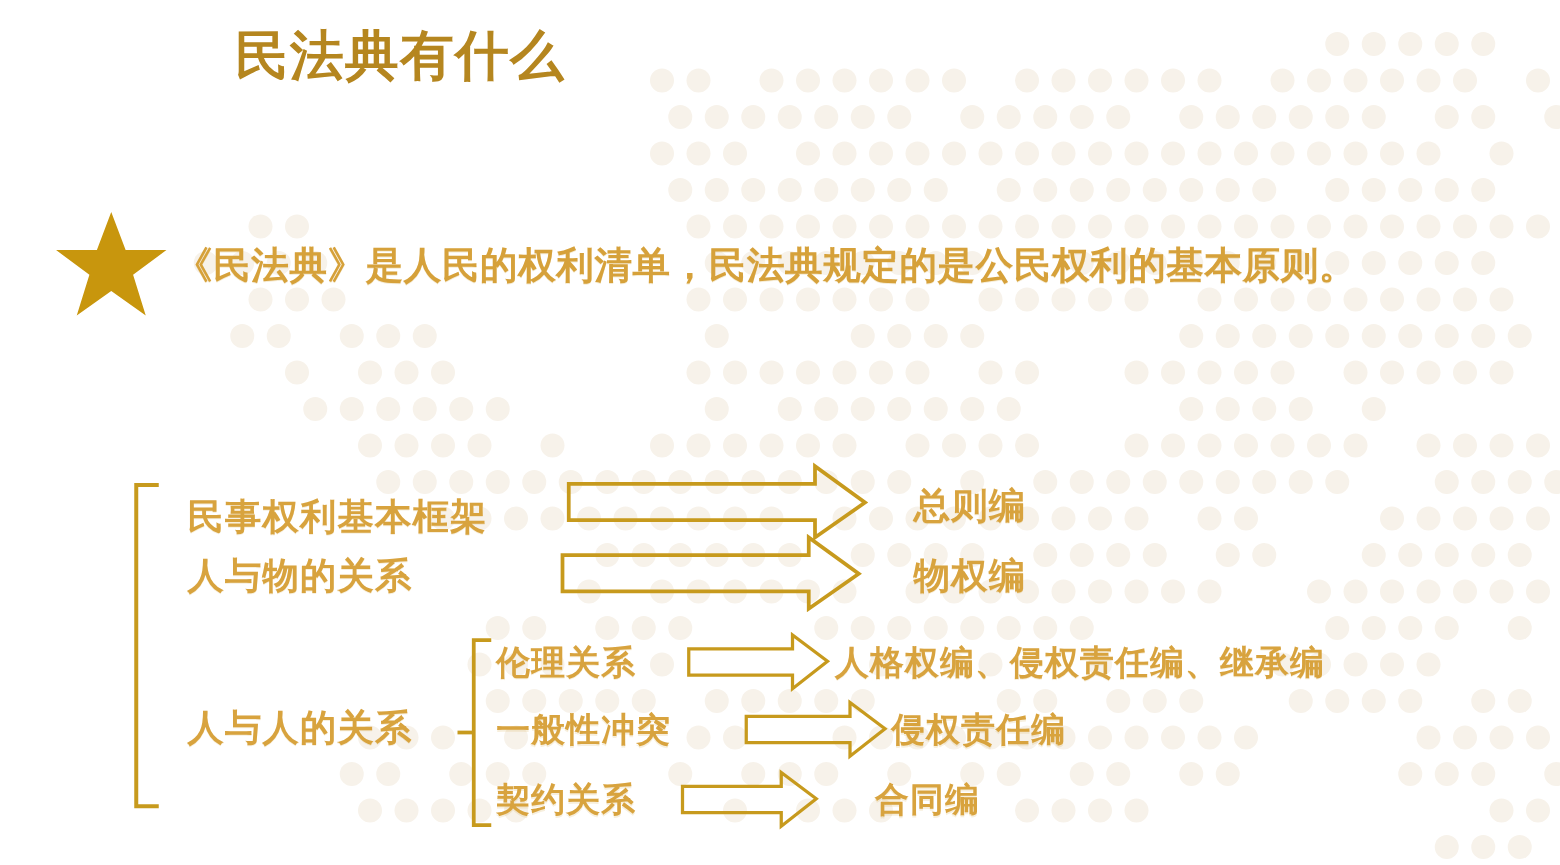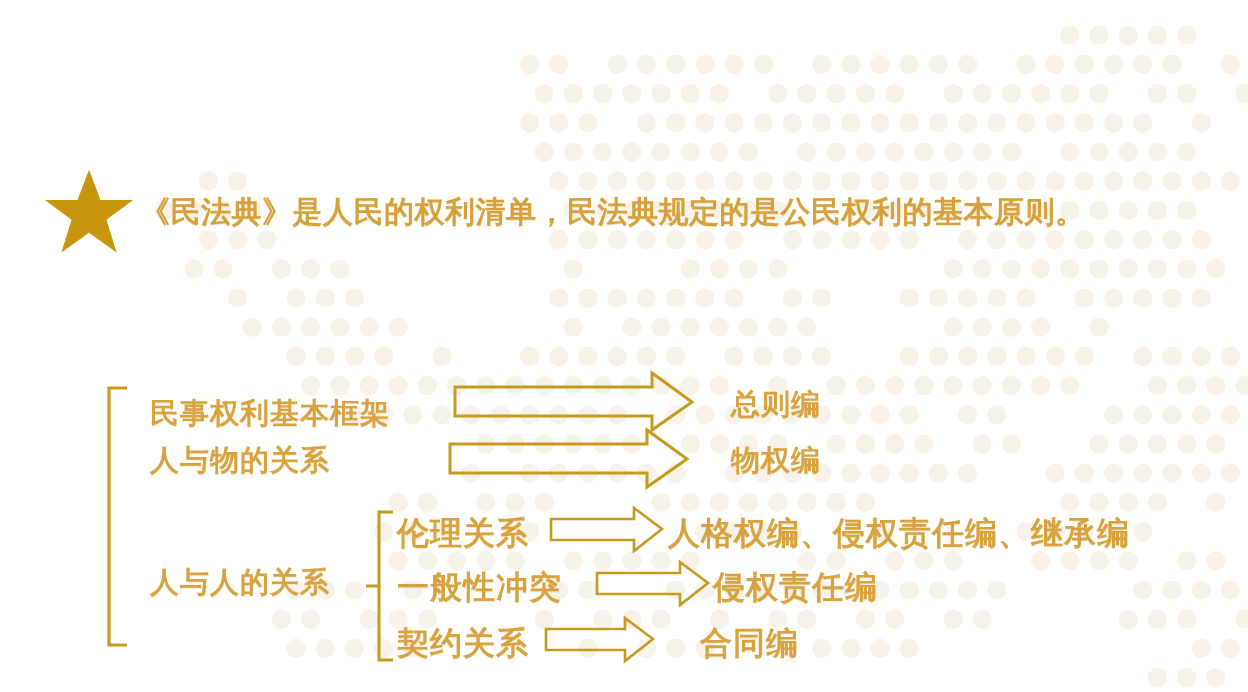--- a/index.html
+++ b/index.html
@@ -83,21 +83,21 @@
     position: absolute;
     z-index: 4;
     font-size: 29px;
     font-weight: 700;
     color: #d8a33e;
     white-space: nowrap;
     letter-spacing: 1px;
     text-shadow: 0 1px 0 rgba(200,150,30,0.15);
   }
   .dlabel.small {
-    font-size: 32px;
+    font-size: 27px;
   }
 
   
   .r1-left  { left: 150px; top: 394px; }
   .r1-right { left: 731px; top: 385px; }
   
   .r2-left  { left: 150px; top: 441px; text-align: right; }
   .r2-right { left: 731px; top: 441px; }
   
   .g-left   { left: 150px; top: 563px; }
@@ -581,20 +581,21 @@
         <circle cx="909.2" cy="648.4" r="9.6"></circle>
         <circle cx="1201.2" cy="648.4" r="9.6"></circle>
         <circle cx="1230.4" cy="648.4" r="9.6"></circle>
         <circle cx="1259.6" cy="648.4" r="9.6"></circle>
         <circle cx="1157.4" cy="677.6" r="9.6"></circle>
         <circle cx="1186.6" cy="677.6" r="9.6"></circle>
         <circle cx="1215.8" cy="677.6" r="9.6"></circle>
       </g>
   </svg>
 
+  <div class="title">民法典有什么</div>
 
   <div class="star-wrap">
     <svg viewBox="0 0 100 100" width="92" height="92" xmlns="http://www.w3.org/2000/svg">
       <polygon points="50,4 62.5,37 98,37 69,58.5 80,94 50,72.5 20,94 31,58.5 2,37 37.5,37" fill="#c8960d"></polygon>
     </svg>
   </div>
 
   <div class="subtitle">《民法典》是人民的权利清单，民法典规定的是公民权利的基本原则。</div>
 
   <svg id="diagram" viewBox="0 0 1248 692" xmlns="http://www.w3.org/2000/svg" aria-hidden="true">

